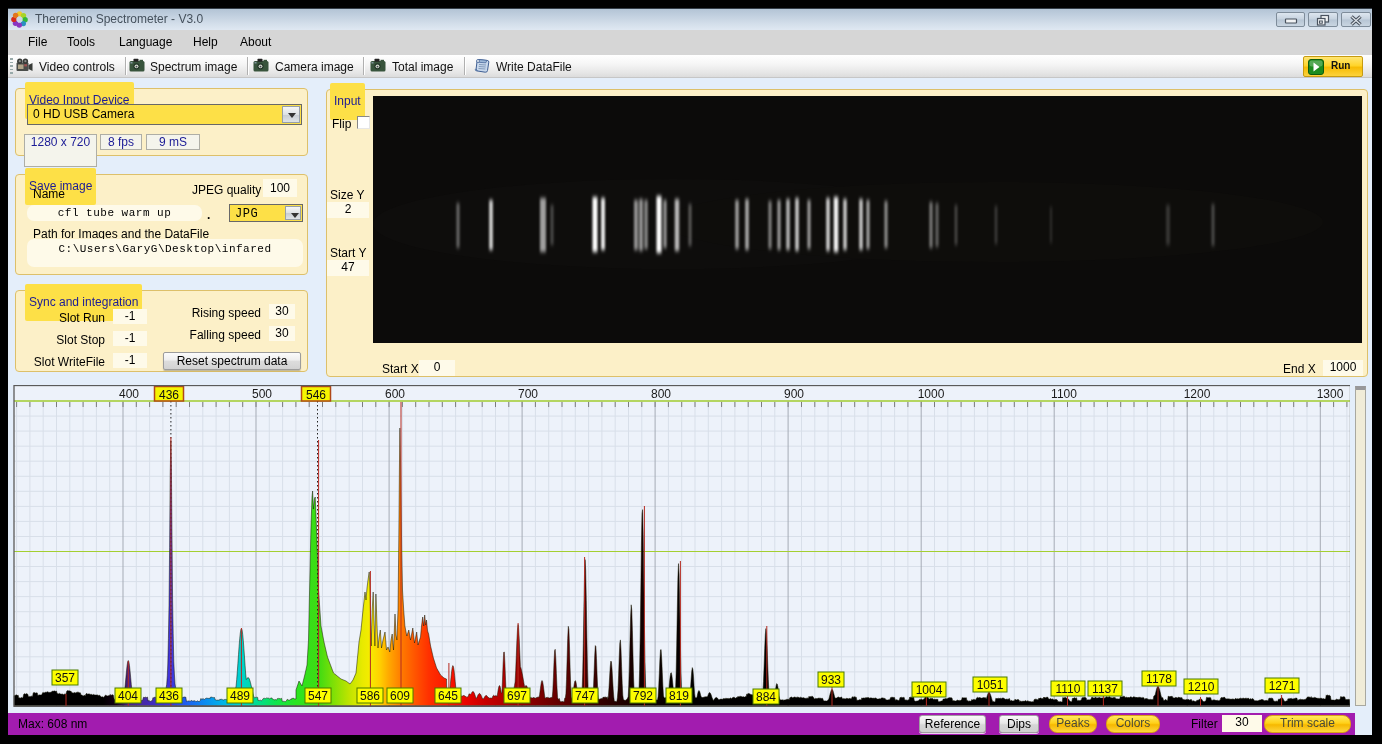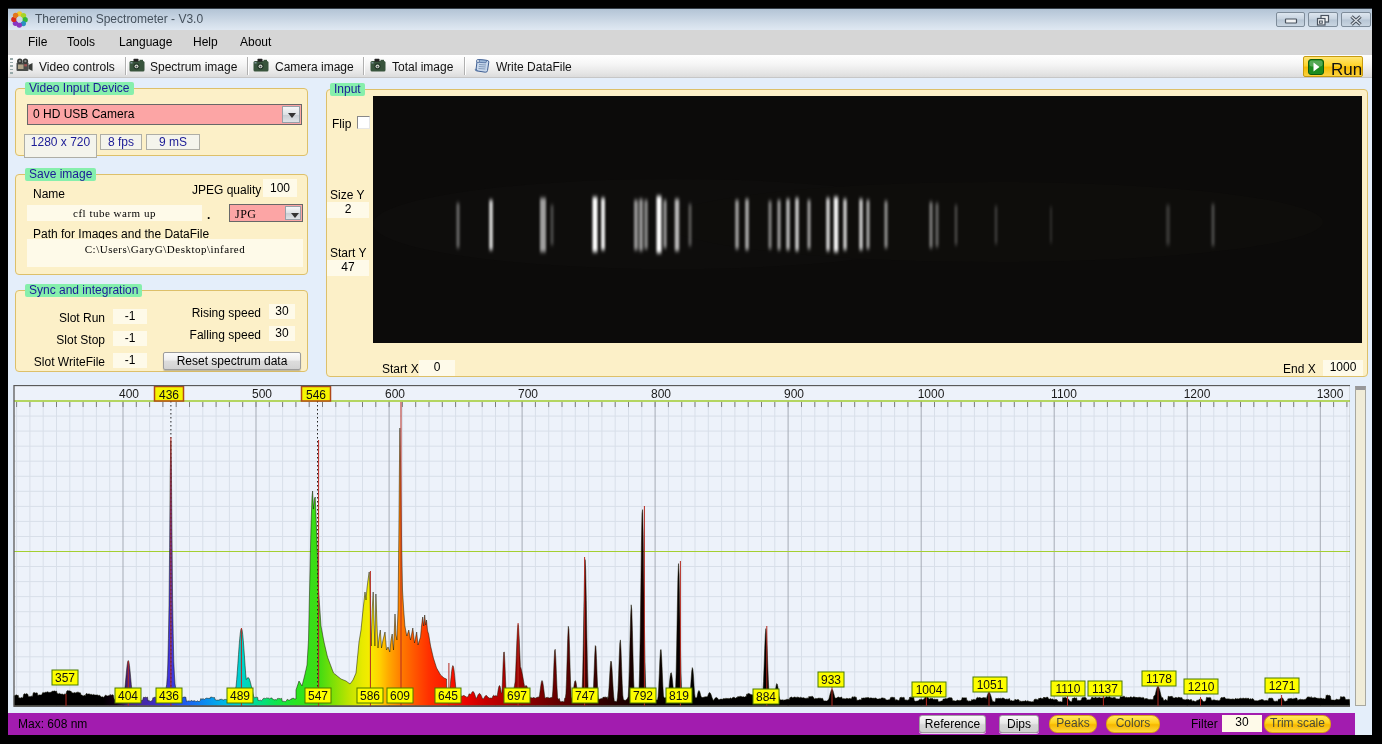--- a/index.html
+++ b/index.html
@@ -20,28 +20,28 @@
   background:linear-gradient(180deg,#fff 0%,#f6f6f6 40%,#e6e6e6 80%,#dcdcdc 100%);
   border-bottom:1px solid #c6c6c6;padding-left:20px; }
 #tbar .lbl { position:absolute; top:5px; font-size:12px; color:#111; }
 #tbar .sep { position:absolute; top:2px; height:18px; width:1px; background:#b0b0b0; box-shadow:1px 0 0 #fff; }
 #tbar .ic  { position:absolute; top:3px; }
 #grip { position:absolute; left:2px; top:3px; width:3px; height:16px;
   background-image:repeating-linear-gradient(180deg,#9aa 0 1.5px,transparent 1.5px 3.5px); }
 #run { position:absolute; right:9px; top:1px; width:60px; height:21px; border:1px solid #c79b10; border-radius:2px;
   background:linear-gradient(180deg,#ffe674,#ffd42a 45%,#f7bc05 55%,#fcd23c); }
 #run svg { position:absolute; left:4px; top:2px; }
-#run b { position:absolute; left:27px; top:3px; font-size:17px; font-weight:normal; color:#111; }
+#run b { position:absolute; left:27px; top:3px; font-size:10px; font-weight:bold; color:#111; }
 
 .grp { position:absolute; border:1px solid #ddc06a; border-radius:4px; background:#fcf0c8; }
-.grp .cap { position:absolute; top:-7px; left:9px; padding:0 4px; background:#86efac; color:#1b1b96; font-size:12px; line-height:13px; border-radius:2px;text-align:right; }
+.grp .cap { position:absolute; top:-7px; left:9px; padding:12px 4px; background:#fde047; color:#1b1b96; font-size:12px; line-height:13px; border-radius:2px;text-align:right; }
 .fld { position:absolute; background:#fefae9; font-size:12px; color:#000; }
-.mono { font-family:Liberation Serif, serif; font-size:11px; letter-spacing:0.5px; }
+.mono { font-family:Liberation Mono, monospace; font-size:11px; letter-spacing:0.5px;border-radius:7px; }
 .lbl12 { position:absolute; font-size:12px; color:#000; }
-.combo { position:absolute; background:#fca5a5; border:1.5px solid #686868; }
+.combo { position:absolute; background:#fde047; border:1.5px solid #686868; }
 .combo .t { position:absolute; left:5px; top:2px; font-size:12px; color:#000; }
 .combo .btn { position:absolute; right:1px; top:1px; bottom:1px; width:18px; border:1px solid #98a0a8;
   background:linear-gradient(180deg,#f6f7f8,#dde1e5 50%,#c8cdd3 52%,#dfe3e7); }
 .combo .btn:after { content:""; position:absolute; left:4.5px; top:6px; border:4px solid transparent; border-top:5px solid #333; }
 .ibox { position:absolute; background:#f4f4ec; border:1px solid #aeaea6; color:#1b1b96; font-size:12px; text-align:center; }
 .btn3d { position:absolute; border:1px solid #9c9c9c; border-radius:2px; text-align:center; font-size:12px; color:#000;
   background:linear-gradient(180deg,#fbfbfb,#eee 45%,#ddd 50%,#d2d2d2); box-shadow:0 1px 1px rgba(0,0,0,0.25); }
 .ybtn { position:absolute; top:2px; height:18px; border:1.5px solid #d8a018; border-radius:8px;
   background:linear-gradient(180deg,#ffe95e,#ffd019 45%,#f6b800 55%,#fdd53e); text-align:center;
   font-size:12px; font-weight:normal; color:#4a4a38; line-height:15px; }
@@ -152,21 +152,21 @@
         <b>Run</b>
       </div>
   </div>
 
   <div class="grp" style="left:7px;top:80px;width:293px;height:68px">
     <span class="cap">Video Input Device</span>
     <div class="combo" style="left:11px;top:15px;width:275px;height:21px">
         <span class="t">0 HD USB Camera</span>
         <span class="btn"></span>
       </div>
-    <div class="ibox" style="left:8px;top:45px;width:73px;height:24px;line-height:15px">1280 x 720</div>
+    <div class="ibox" style="left:8px;top:45px;width:73px;height:33px;line-height:15px">1280 x 720</div>
     <div class="ibox" style="left:84px;top:45px;width:42px;height:16px;line-height:15px">8 fps</div>
     <div class="ibox" style="left:130px;top:45px;width:54px;height:16px;line-height:15px">9 mS</div>
   </div>
 
   <div class="grp" style="left:7px;top:166px;width:293px;height:101px">
     <span class="cap">Save image</span>
     <div class="lbl12" style="left:17px;top:12px">Name</div>
     <div class="lbl12" style="left:176px;top:8px">JPEG quality</div>
     <div class="fld" style="left:247px;top:4px;width:34px;height:18px;text-align:center;line-height:18px">100</div>
     <div class="fld mono" style="left:11px;top:30px;width:175px;height:16px;text-align:center;line-height:16px">cfl tube warm up</div>
@@ -607,13 +607,13 @@
 
 <div class="abs" style="left:1355px;top:386px;width:11px;height:320px;background:#f0ecd8;border:1px solid #a8a8a0;border-top:4px solid #98989a"></div>
 <div id="win2" style="position:absolute;left:8px;top:713px;width:1347px;height:22px;background:#a21caf">
   <span class="lbl12" style="left:10px;top:4px;position:absolute">Max: 608 nm</span>
   <div class="gbtn" style="left:911px;width:67px">Reference</div>
   <div class="gbtn" style="left:991px;width:40px">Dips</div>
   <div class="ybtn" style="left:1041px;width:48px">Peaks</div>
   <div class="ybtn" style="left:1098px;width:54px">Colors</div>
   <span class="lbl12" style="left:1183px;top:4px;position:absolute">Filter</span>
   <div class="fld" style="left:1214px;top:2px;width:40px;height:17px;text-align:center;position:absolute">30</div>
-  <div class="ybtn" style="left:1256px;width:67px">Trim scale</div>
+  <div class="ybtn" style="left:1256px;width:87px">Trim scale</div>
 </div>
 </body></html>

